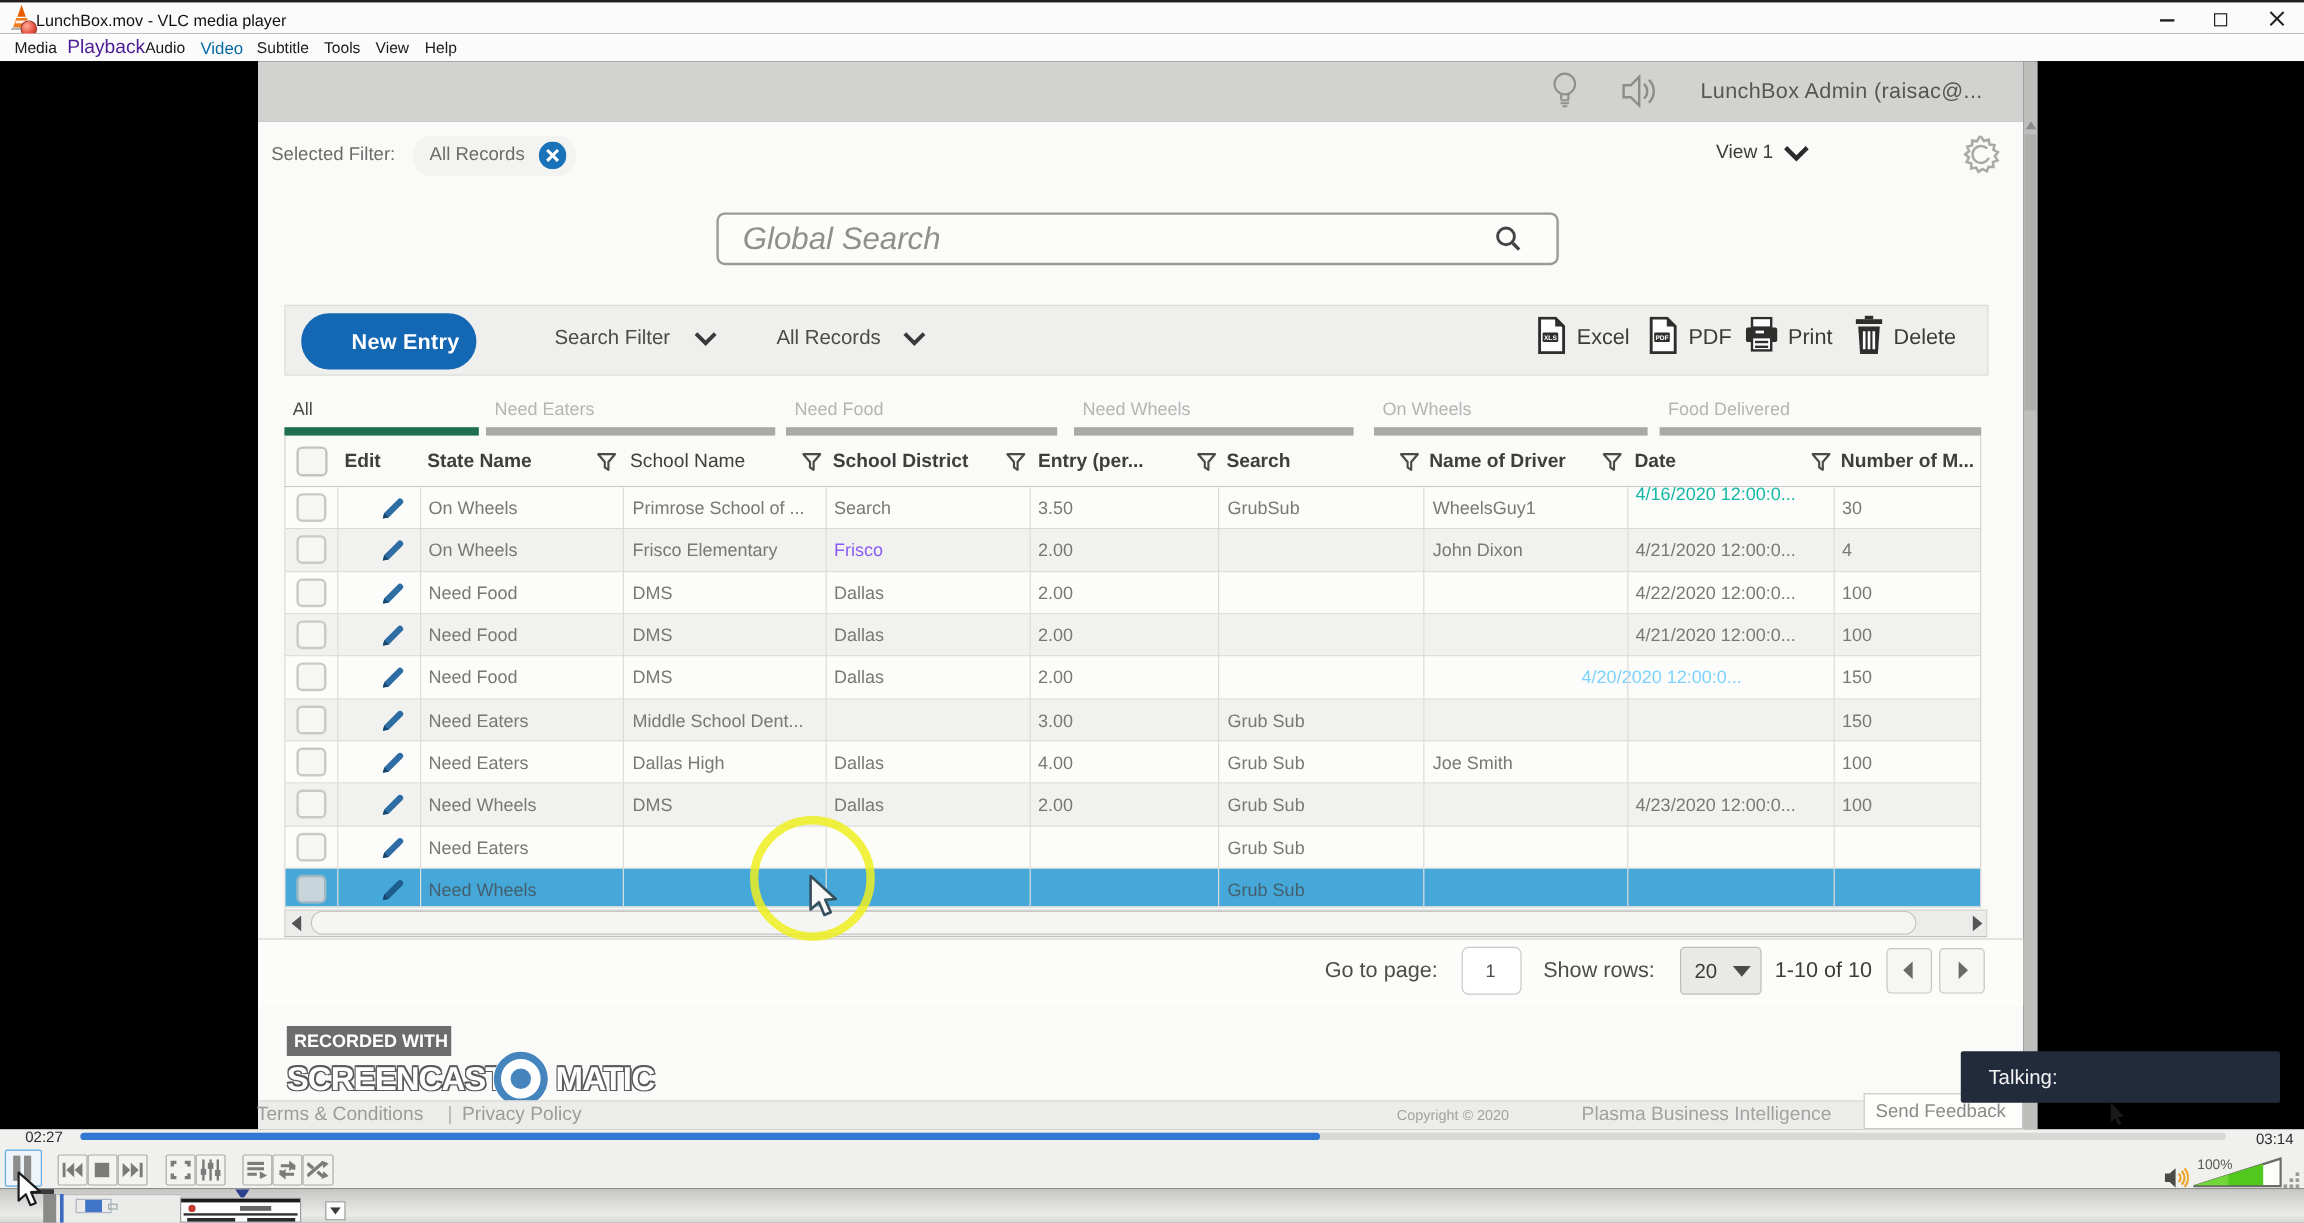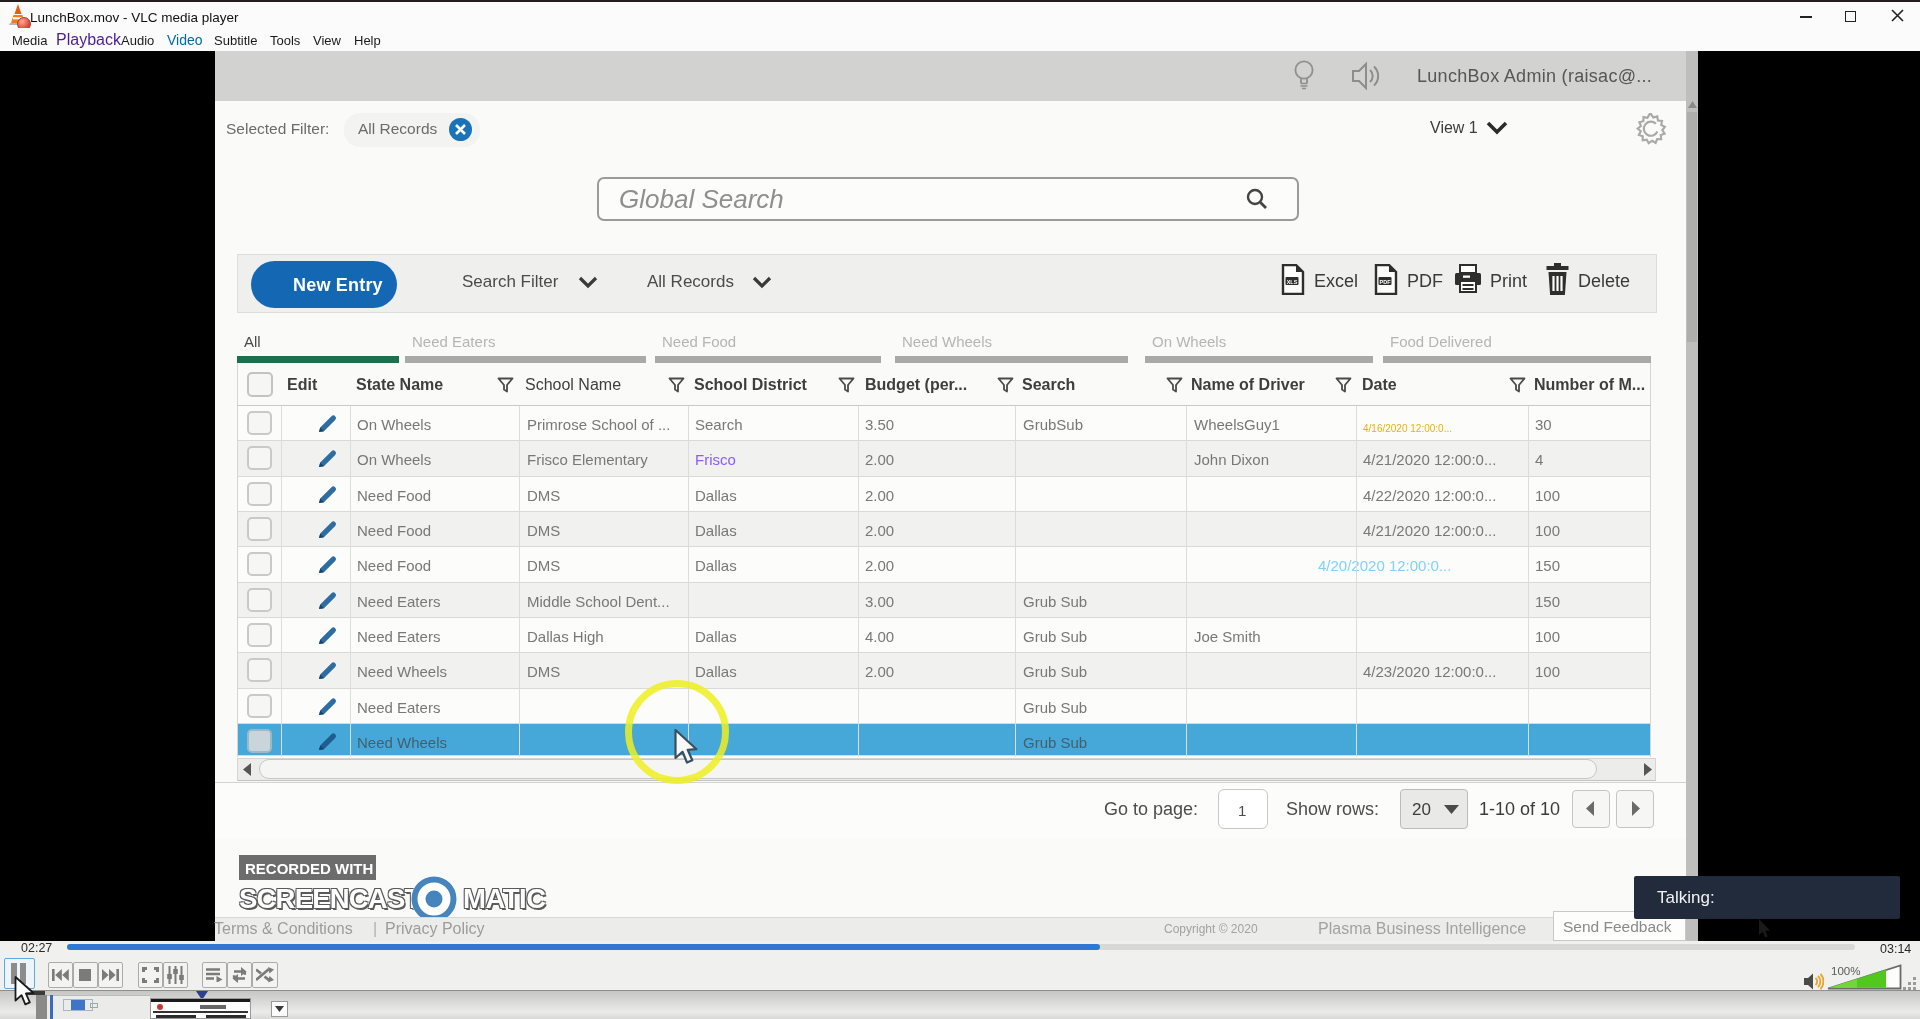--- a/index.html
+++ b/index.html
@@ -144,21 +144,21 @@
 <div class="ab" style="left:1383px;top:356px;width:268px;height:7px;background:#a9a9a7"></div>
 
 <div class="ab" style="left:237px;top:363px;width:1414px;height:394px;border-left:1px solid #d5d5d3;border-right:1px solid #d5d5d3"></div>
 
 <div class="ab" style="left:237px;top:363px;width:1414px;height:43px;border-bottom:1px solid #c9c9c7"></div>
 <div class="ab" style="left:247px;top:372px;width:26px;height:25px;border:2px solid #c3c3c1;border-radius:5px;background:#f6f6f5"></div>
 <div class="t" style="left:287px;top:385px;font-size:16px;font-weight:bold;color:#3e3e3c">Edit</div>
 <div class="t" style="left:356px;top:385px;font-size:16px;font-weight:bold;color:#3e3e3c">State Name</div>
 <div class="t" style="left:525px;top:385px;font-size:16px;font-weight:normal;color:#3e3e3c">School Name</div>
 <div class="t" style="left:694px;top:385px;font-size:16px;font-weight:bold;color:#3e3e3c">School District</div>
-<div class="t" style="left:865px;top:385px;font-size:16px;font-weight:bold;color:#3e3e3c">Budget (per...</div>
+<div class="t" style="left:865px;top:385px;font-size:16px;font-weight:bold;color:#3e3e3c">Entry (per...</div>
 <div class="t" style="left:1022px;top:385px;font-size:16px;font-weight:bold;color:#3e3e3c">Search</div>
 <div class="t" style="left:1191px;top:385px;font-size:16px;font-weight:bold;color:#3e3e3c">Name of Driver</div>
 <div class="t" style="left:1362px;top:385px;font-size:16px;font-weight:bold;color:#3e3e3c">Date</div>
 <div class="t" style="left:1534px;top:385px;font-size:16px;font-weight:bold;color:#3e3e3c">Number of M...</div>
 <svg class="ab" style="left:497px;top:377px" width="17" height="16" viewBox="0 0 17 16">
     <path d="M1.5 1.5 h14 l-5.5 6.5 v6.5 l-3 -2 v-4.5 z" fill="none" stroke="#4a4a48" stroke-width="1.8" stroke-linejoin="round"></path>
   </svg>
 <svg class="ab" style="left:668px;top:377px" width="17" height="16" viewBox="0 0 17 16">
     <path d="M1.5 1.5 h14 l-5.5 6.5 v6.5 l-3 -2 v-4.5 z" fill="none" stroke="#4a4a48" stroke-width="1.8" stroke-linejoin="round"></path>
   </svg>
@@ -183,21 +183,21 @@
 <svg class="ab" style="left:316px;top:413px" width="22" height="22" viewBox="0 0 22 22">
     <path d="M3 19 L4.2 14.5 L15.5 3.2 a2.6 2.6 0 0 1 3.7 3.7 L7.9 18.2 Z" fill="#2e6da4"></path>
     <path d="M3 19 L4.2 14.5 L7.9 18.2 Z" fill="#16456b"></path>
   </svg>
 <div class="t" style="left:357px;top:424px;font-size:15px;color:#787876">On Wheels</div>
 <div class="t" style="left:527px;top:424px;font-size:15px;color:#787876">Primrose School of ...</div>
 <div class="t" style="left:695px;top:424px;font-size:15px;color:#787876">Search</div>
 <div class="t" style="left:865px;top:424px;font-size:15px;color:#787876">3.50</div>
 <div class="t" style="left:1023px;top:424px;font-size:15px;color:#787876">GrubSub</div>
 <div class="t" style="left:1194px;top:424px;font-size:15px;color:#787876">WheelsGuy1</div>
-<div class="t" style="left:1363px;top:428px;font-size:10px;color:#eab308">4/16/2020 12:00:0...</div>
+<div class="t" style="left:1363px;top:412px;font-size:15px;color:#14b8a6">4/16/2020 12:00:0...</div>
 <div class="t" style="left:1535px;top:424px;font-size:15px;color:#787876">30</div>
 <div class="ab" style="left:238px;top:441px;width:1412px;height:36px;background:#f1f1ef;border-bottom:1px solid #d9d9d7"></div>
 <div class="ab" style="left:247px;top:446px;width:25px;height:24px;border:2px solid #c9c9c7;border-radius:5px;background:#f6f6f5"></div>
 <svg class="ab" style="left:316px;top:448px" width="22" height="22" viewBox="0 0 22 22">
     <path d="M3 19 L4.2 14.5 L15.5 3.2 a2.6 2.6 0 0 1 3.7 3.7 L7.9 18.2 Z" fill="#2e6da4"></path>
     <path d="M3 19 L4.2 14.5 L7.9 18.2 Z" fill="#16456b"></path>
   </svg>
 <div class="t" style="left:357px;top:459px;font-size:15px;color:#787876">On Wheels</div>
 <div class="t" style="left:527px;top:459px;font-size:15px;color:#787876">Frisco Elementary</div>
 <div class="t" style="left:695px;top:459px;font-size:15px;color:#8b5cf6">Frisco</div>

